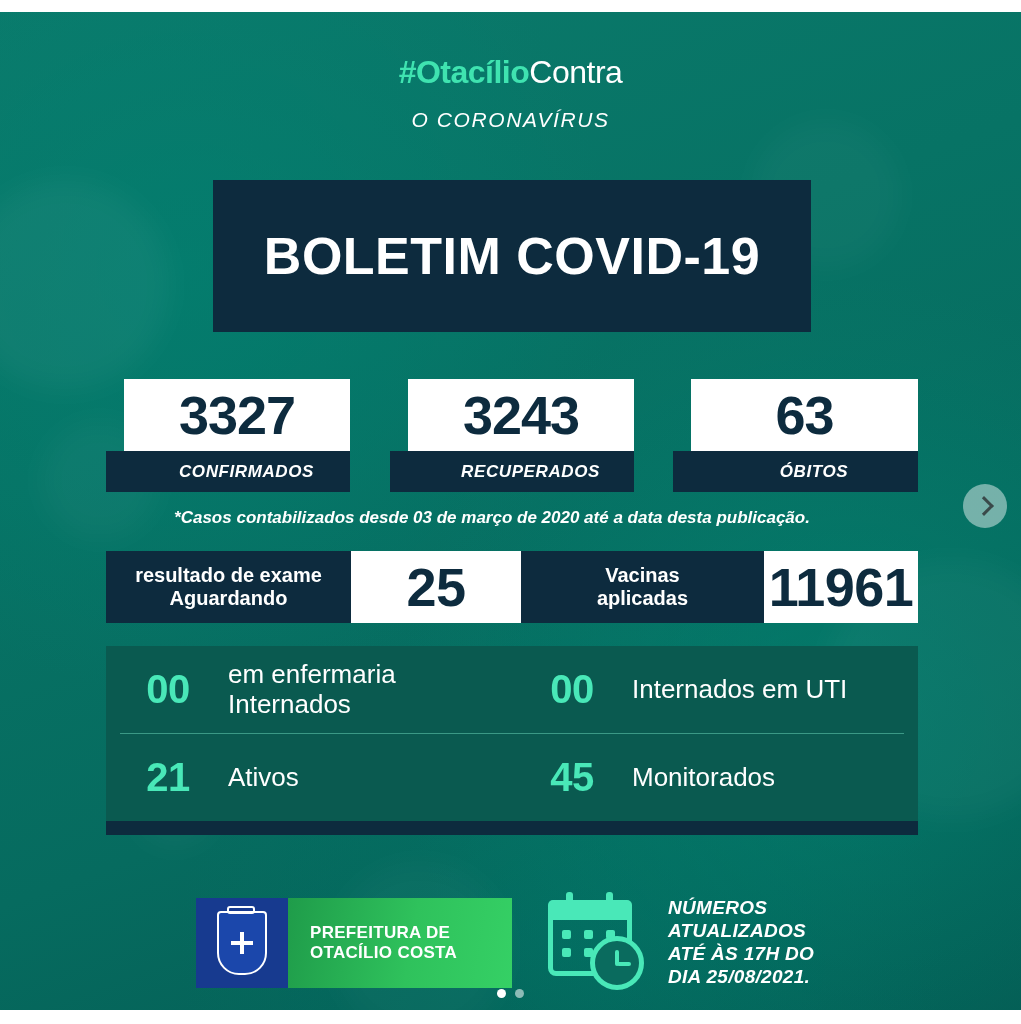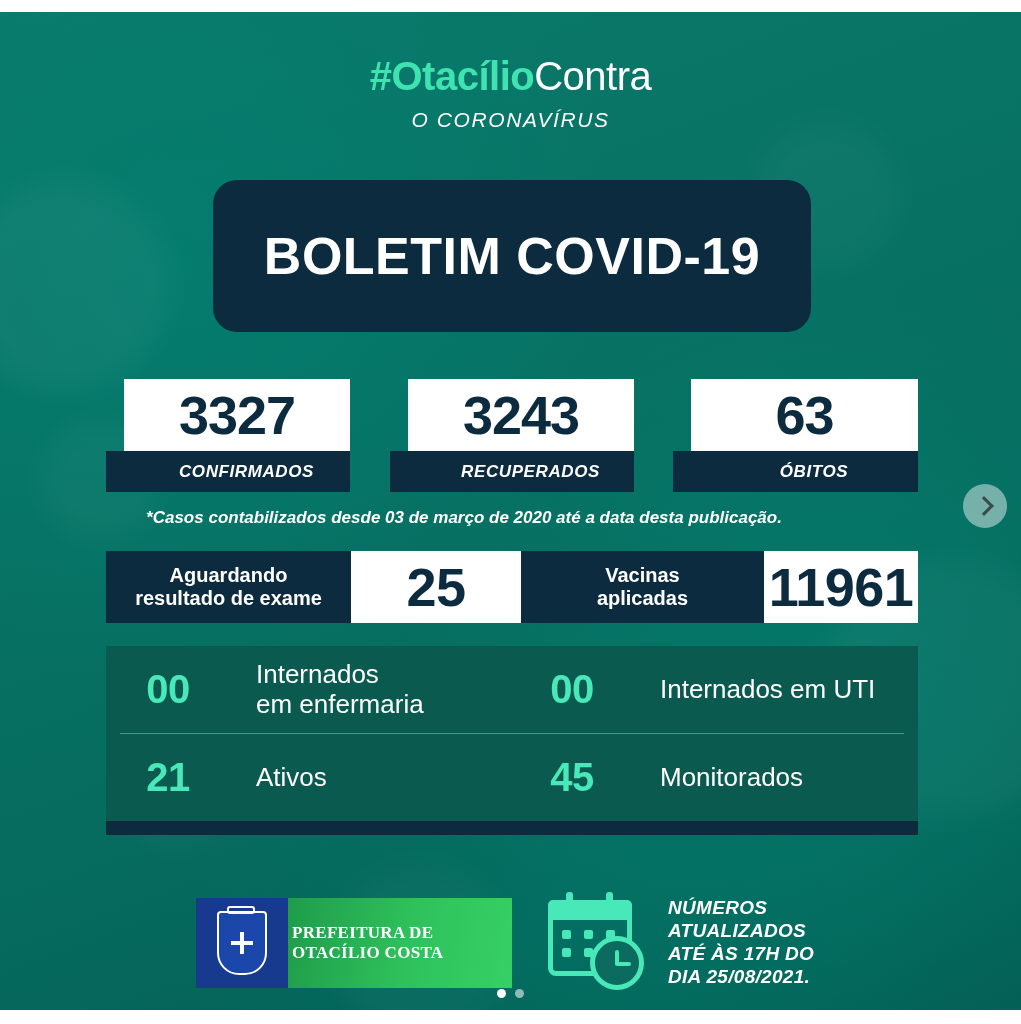--- a/index.html
+++ b/index.html
@@ -57,21 +57,21 @@
     height: 1024px;
   }
 
   
   .hashtag {
     position: absolute;
     top: 56px;
     left: 0;
     width: 1021px;
     text-align: center;
-    font-size: 40px;
+    font-size: 32px;
     font-weight: bold;
     letter-spacing: -0.5px;
     line-height: 1.0;
     white-space: nowrap;
   }
   .hashtag .accent { color: #3fe3b0; }
   .hashtag .plain { color: #ffffff; font-weight: 400; }
 
   .subhash {
     position: absolute;
@@ -90,21 +90,20 @@
     position: absolute;
     left: 213px;
     top: 180px;
     width: 598px;
     height: 152px;
     background: #0d2b3e;
     display: flex;
     flex-direction: column;
     align-items: center;
     justify-content: center;
-    border-radius: 24px;
   }
   .title-box .main {
     color: #ffffff;
     font-size: 52px;
     font-weight: bold;
     letter-spacing: 0.5px;
     line-height: 1.05;
   }
   .title-box .sub {
     margin-top: 12px;
@@ -164,20 +163,21 @@
   .footnote {
     position: absolute;
     left: 0;
     top: 508px;
     width: 928px;
     text-align: center;
     color: #ffffff;
     font-size: 17px;
     font-style: italic;
     font-weight: bold;
+    padding-left: 28px;
   }
 
   
   .strip {
     position: absolute;
     left: 106px;
     top: 551px;
     width: 812px;
     height: 72px;
     background: #0d2b3e;
@@ -230,21 +230,20 @@
   }
   .panel-row {
     display: flex;
     height: 87px;
     align-items: center;
   }
   .panel-row.top { border-bottom: 1px solid rgba(120,230,200,0.45); }
   .cell {
     display: flex;
     align-items: center;
-    gap: 28px;
   }
   .cell .pnum {
     color: #49e8b8;
     font-size: 40px;
     font-weight: bold;
     letter-spacing: -0.5px;
     min-width: 96px;
     text-align: center;
   }
   .cell .ptext {
@@ -306,22 +305,21 @@
     background: #ffffff;
   }
   .crest .cross:before { left: 9px; top: 0; width: 4px; height: 22px; }
   .crest .cross:after  { top: 9px; left: 0; height: 4px; width: 22px; }
 
   .pref-name {
     flex: 1;
     background: linear-gradient(100deg, #1f9c4a 0%, #2fc25c 55%, #35d065 100%);
     display: flex;
     align-items: center;
-    padding-left: 4px;
-    font-family: Liberation Serif, serif;
+    padding-left: 22px;
   }
   .pref-name span {
     color: #ffffff;
     font-size: 17px;
     font-weight: bold;
     line-height: 1.2;
     letter-spacing: 0.3px;
   }
 
   .update-block {
@@ -490,43 +488,43 @@
         </div>
       </div>
 
     </div>
 
     <div class="footnote">*Casos contabilizados desde 03 de março de 2020 até a data desta publicação.</div>
 
     <div class="strip">
       <div class="lbl w1">
         <div>
+          <div>resultado de exame</div>
           <div>Aguardando</div>
-          <div>resultado de exame</div>
         </div>
       </div>
       <div class="val v1">25</div>
       <div class="lbl w2">
         <div>
           <div>Vacinas</div>
           <div>aplicadas</div>
         </div>
       </div>
       <div class="val v2">11961</div>
     </div>
 
     <div class="panel-shadow"></div>
     <div class="panel">
 
       <div class="panel-row top">
         <div class="cell c1">
           <div class="pnum">00</div>
           <div class="ptext">
+            <div>em enfermaria</div>
             <div>Internados</div>
-            <div>em enfermaria</div>
           </div>
         </div>
         <div class="cell c2">
           <div class="pnum">00</div>
           <div class="ptext">
             <div>Internados em UTI</div>
           </div>
         </div>
       </div>
 

